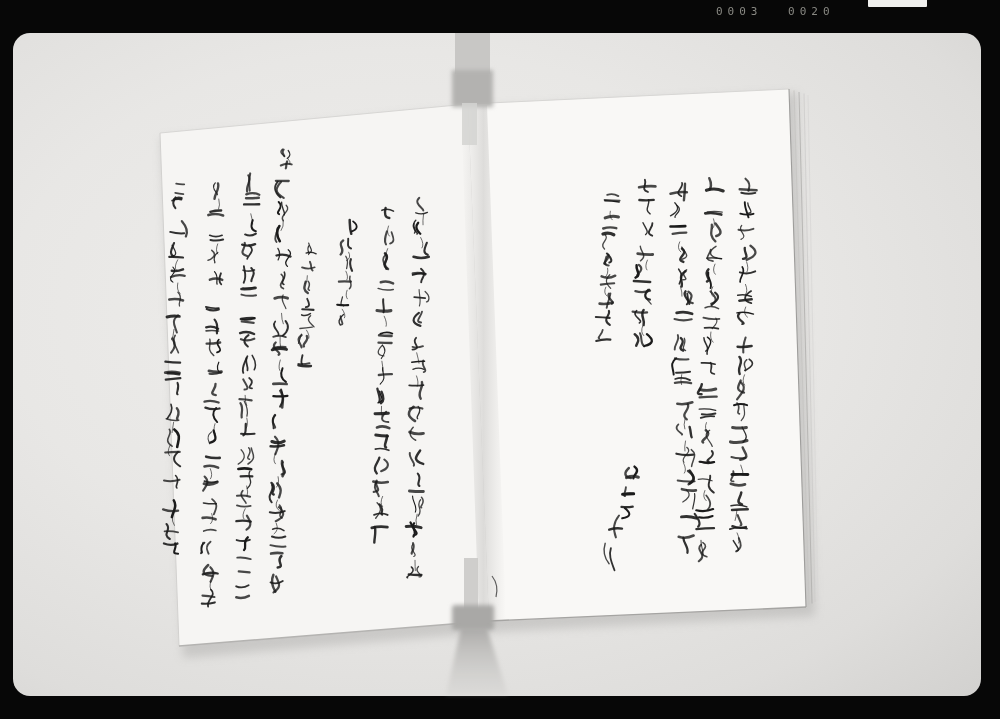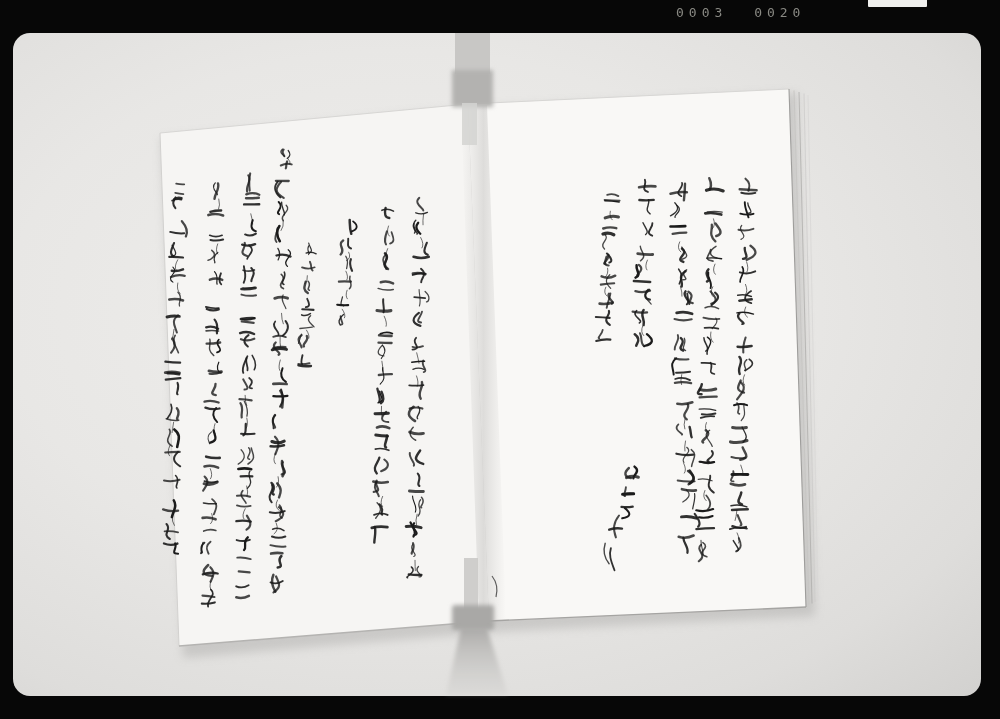--- a/index.html
+++ b/index.html
@@ -7,22 +7,22 @@
     position:relative;width:1000px;height:719px;overflow:hidden;
     background:#070707;
     font-family:"DejaVu Sans Mono",monospace;
   }
   .backdrop{
     position:absolute;left:13px;top:33px;width:968px;height:663px;
     border-radius:17px;
     background:radial-gradient(ellipse at 40% 42%, #efeeec 0%, #e8e7e5 48%, #dedddb 80%, #d2d1cf 100%);
   }
   .counter{
-    position:absolute;left:676px;top:5px;
-    color:#90908a;font-size:13px;letter-spacing:5px;word-spacing:14px;
+    position:absolute;left:716px;top:5px;
+    color:#90908a;font-size:11px;letter-spacing:5px;word-spacing:14px;
     font-family:"DejaVu Sans Mono",monospace;opacity:.95;
     user-select:none;
   }
   .film-tab{
     position:absolute;left:868px;top:0;width:59px;height:7px;
     background:#efefed;border-radius:0 0 1px 1px;
   }
   svg.overlay{position:absolute;left:0;top:0;}
 </style>
 </head>

